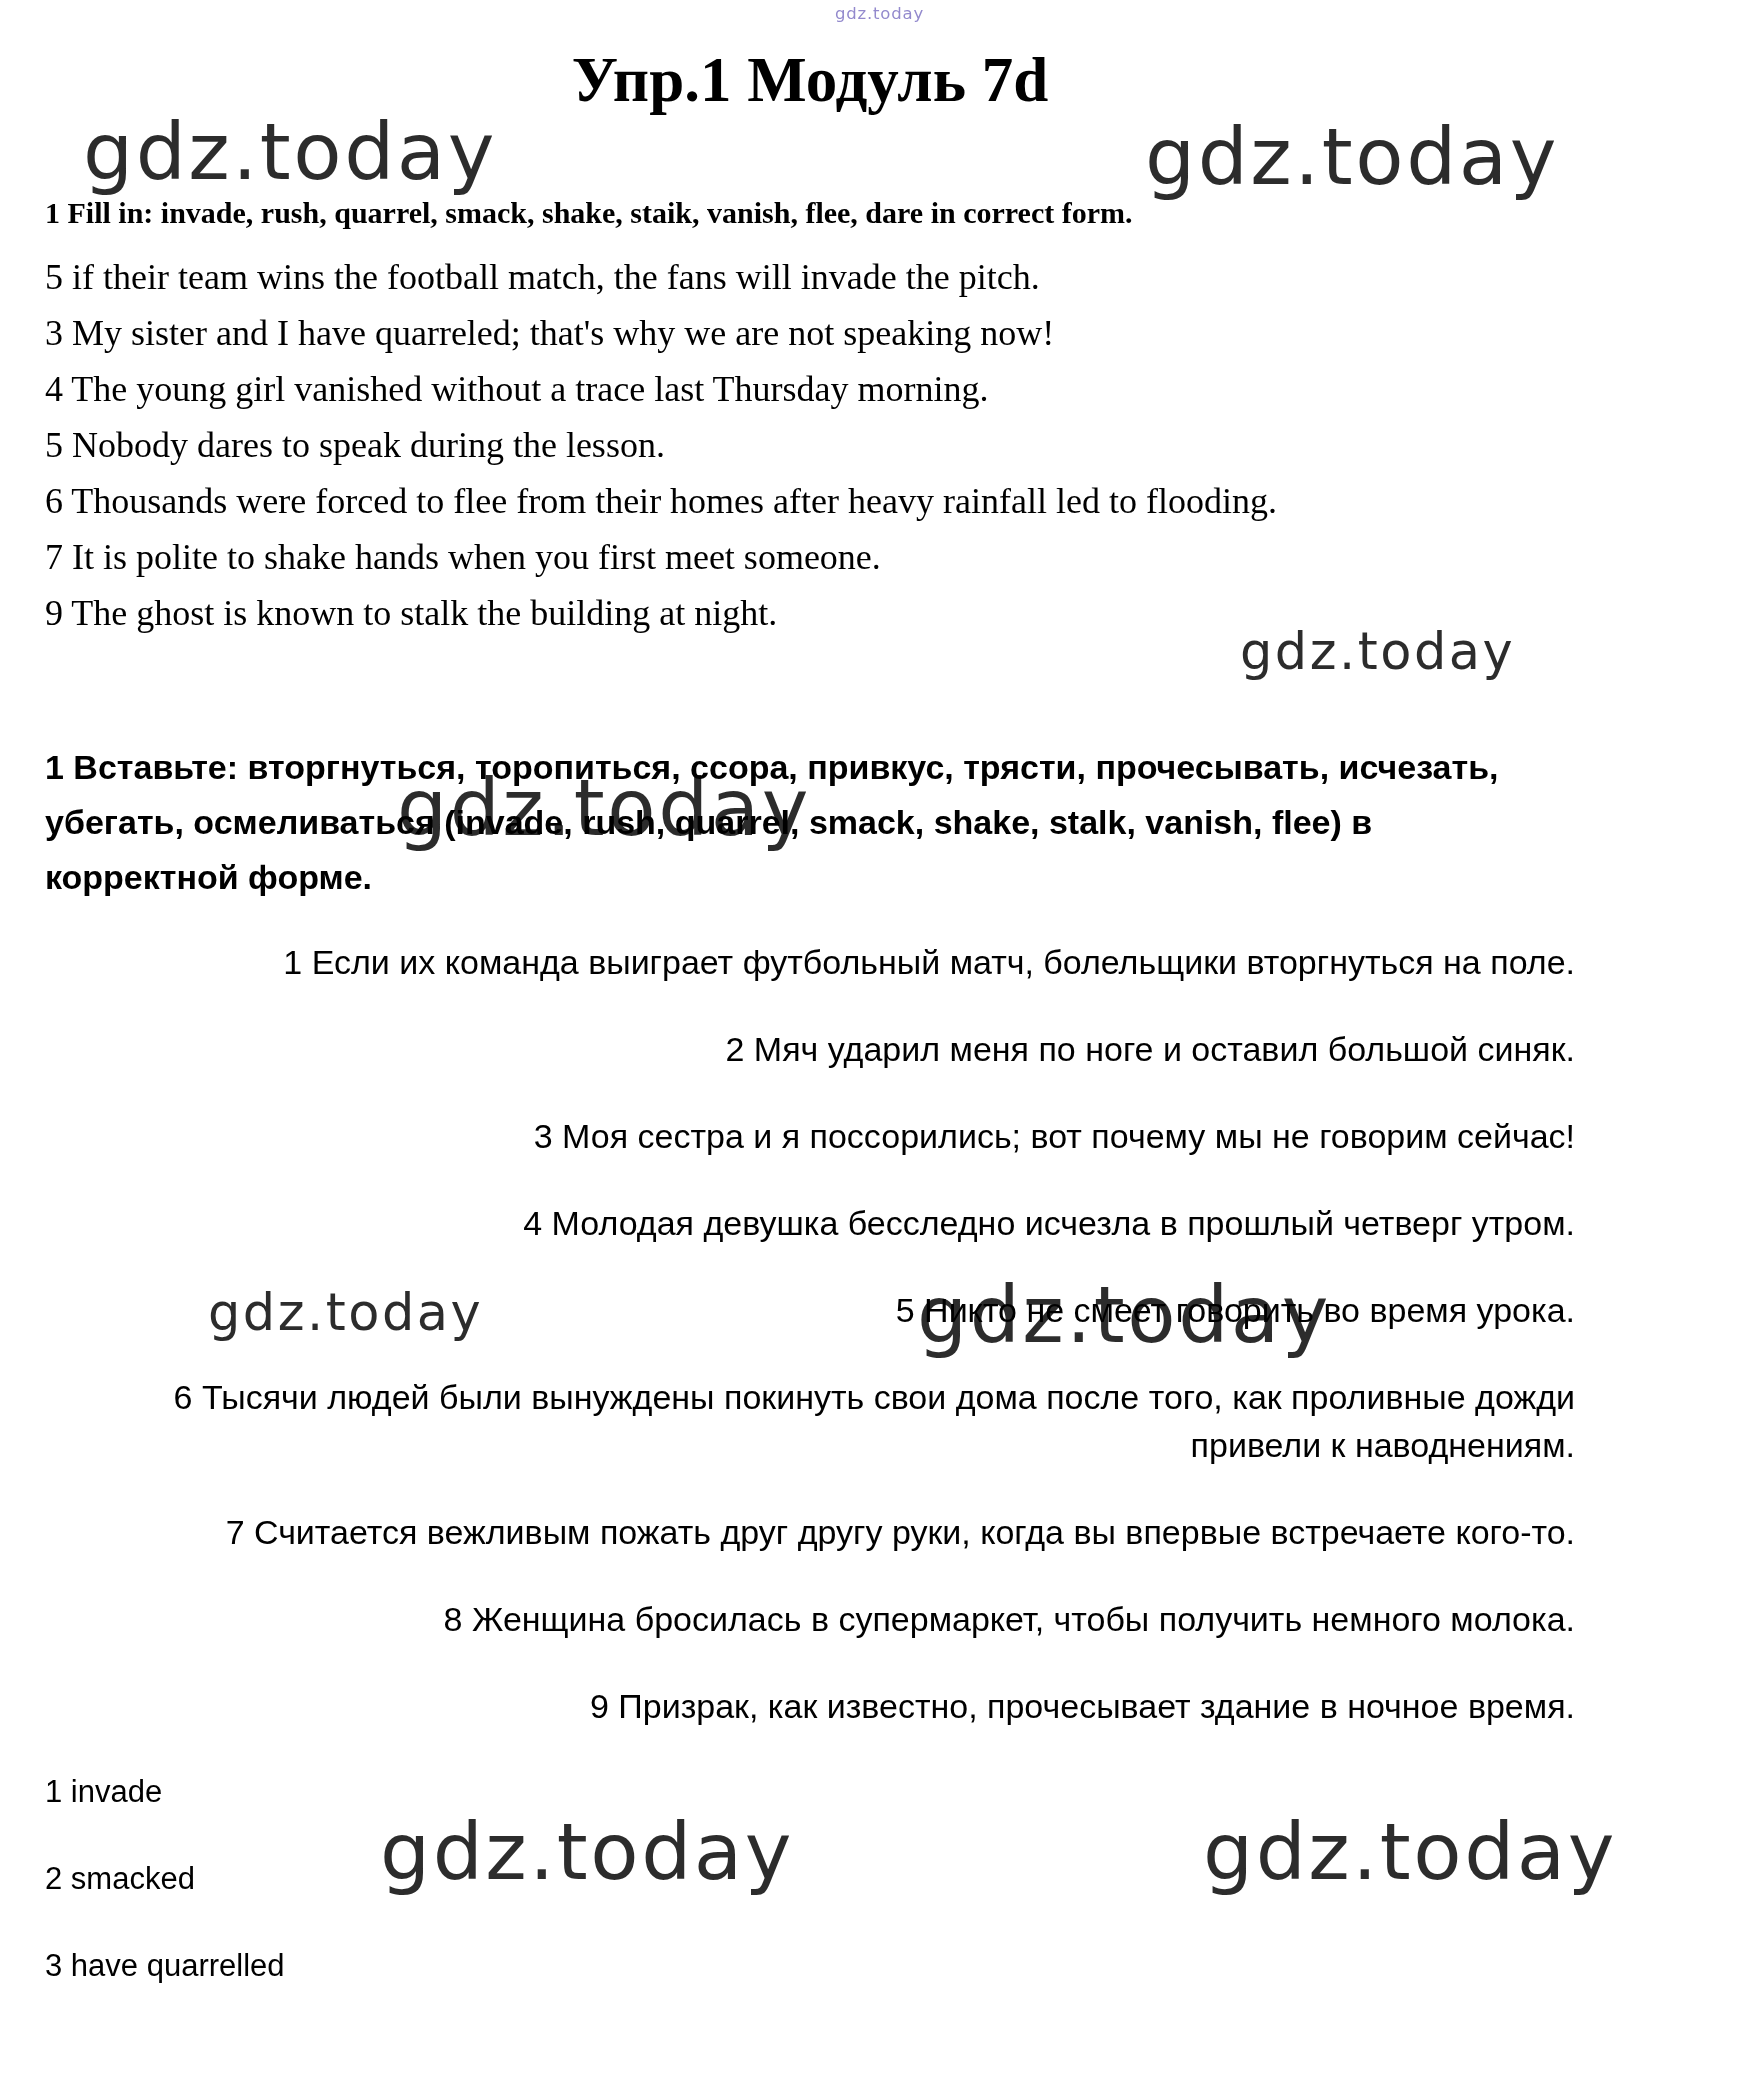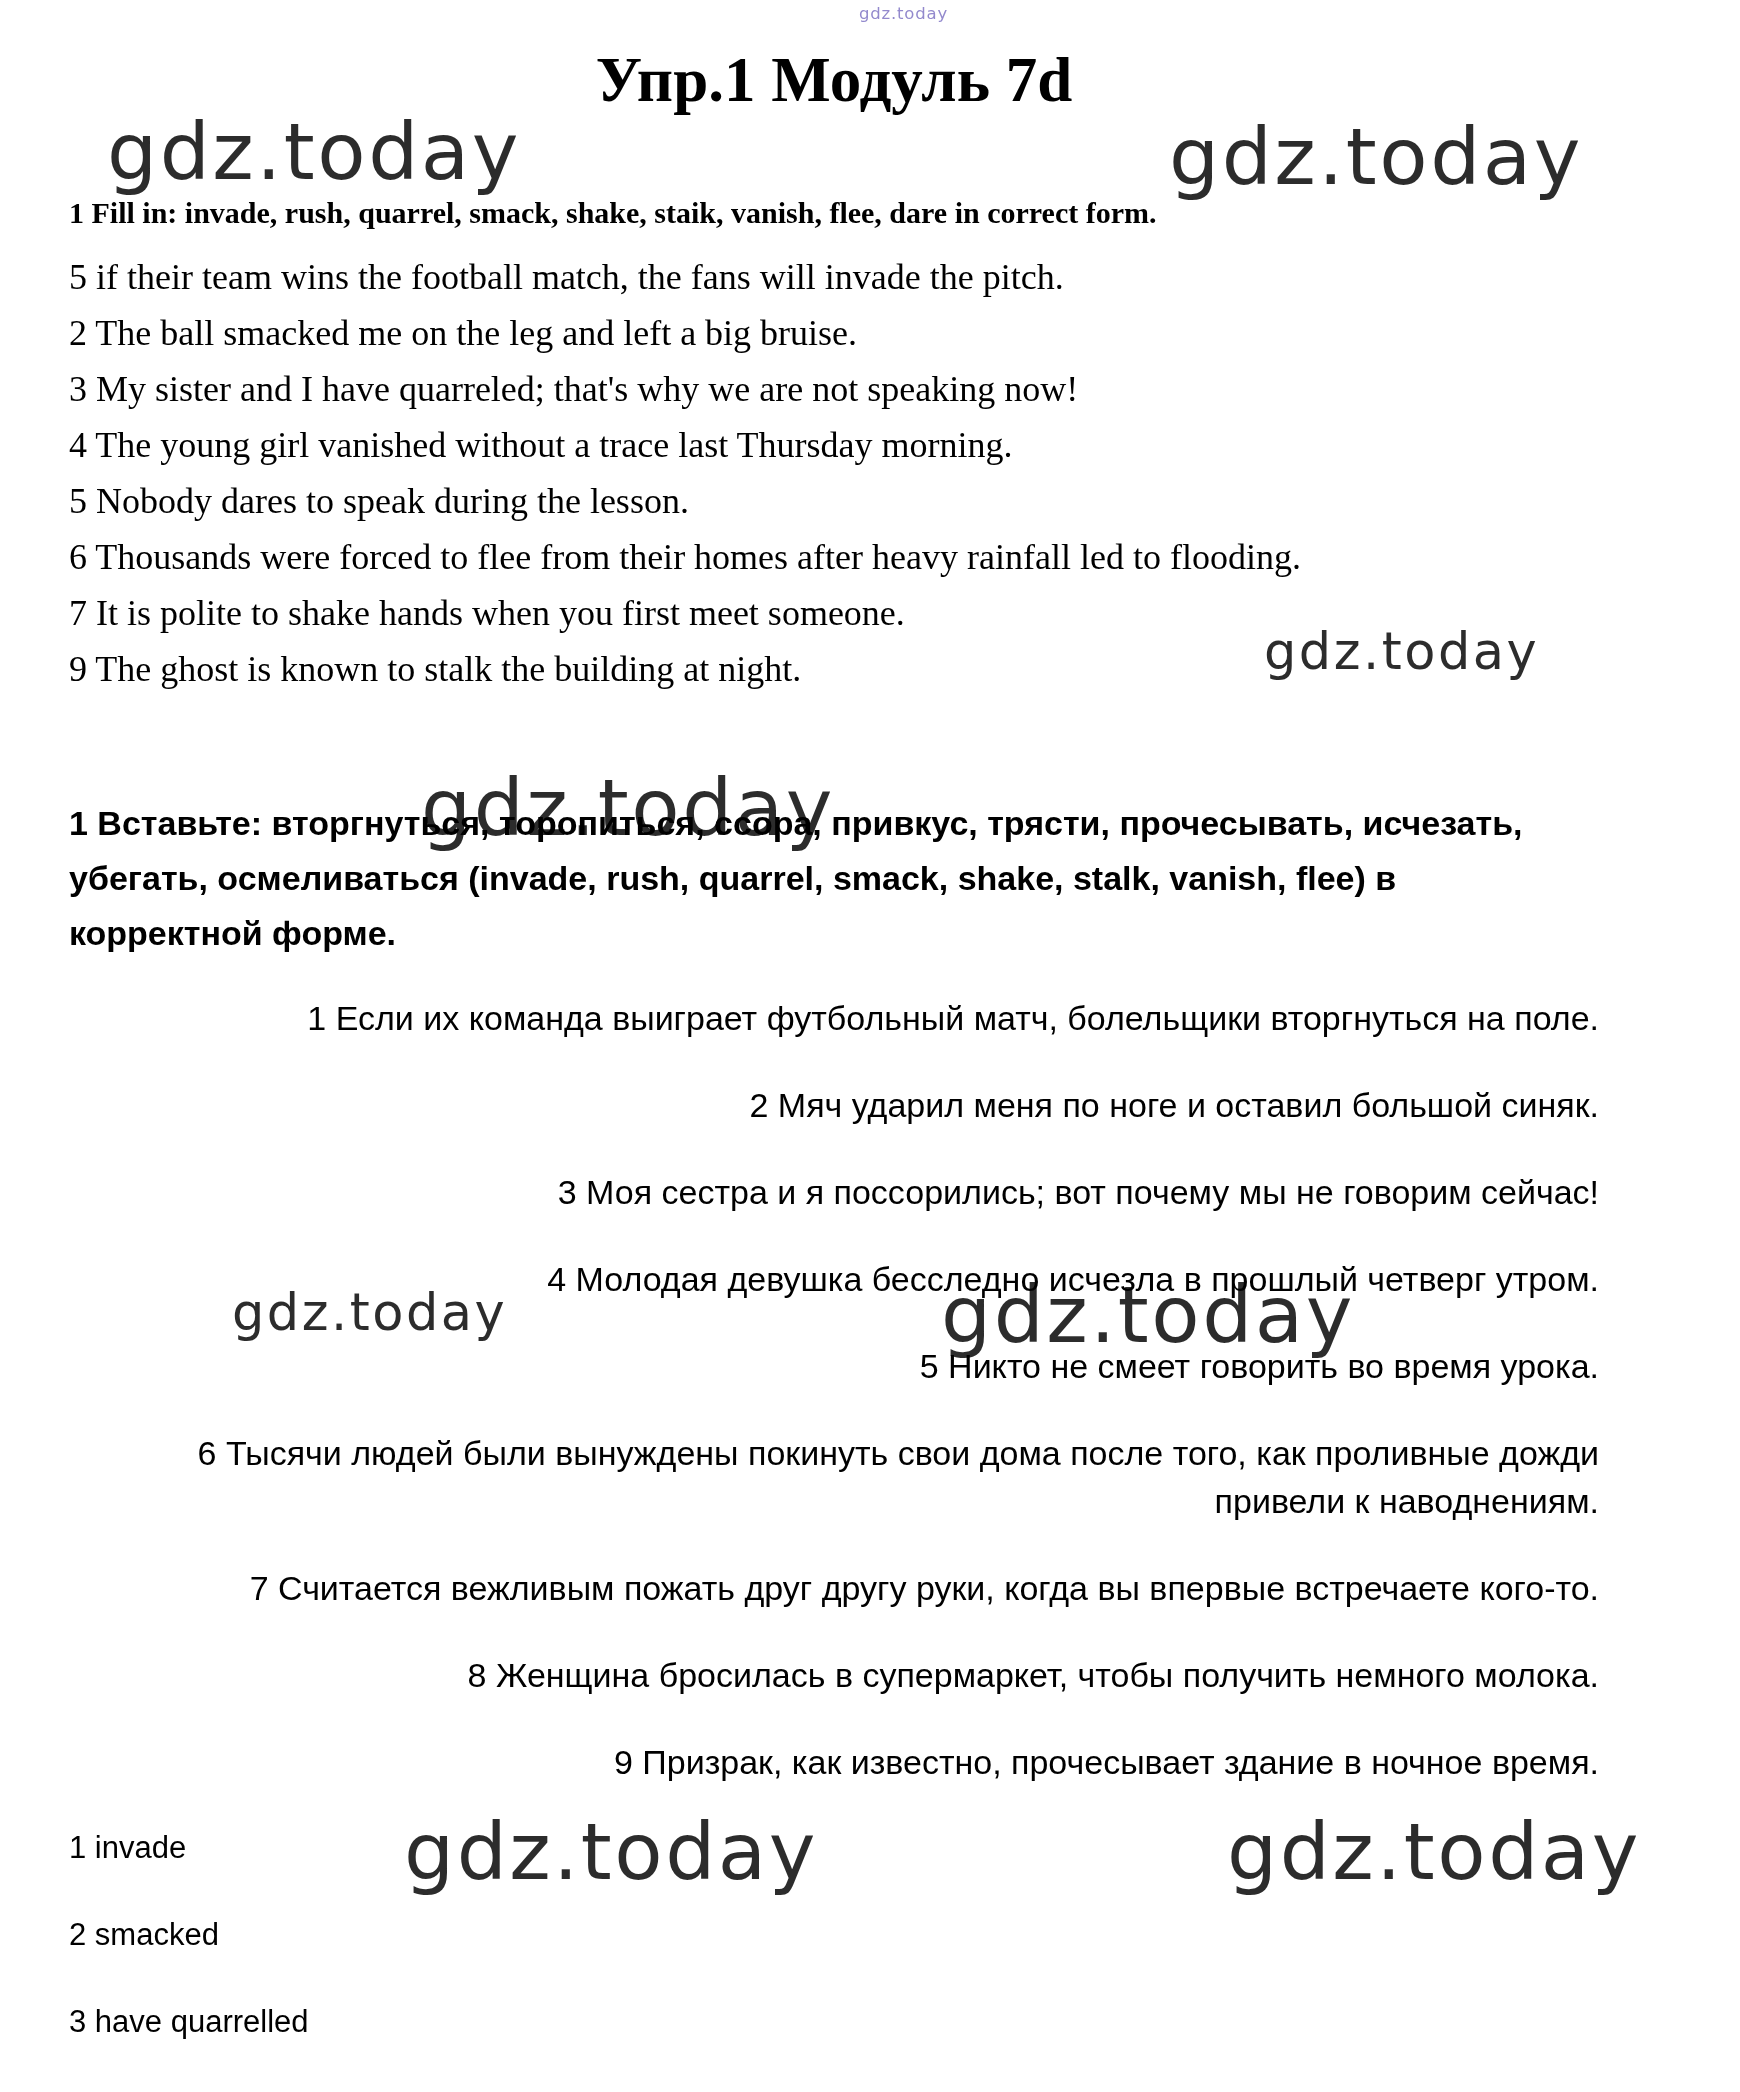--- a/index.html
+++ b/index.html
@@ -3,21 +3,20 @@
 <meta charset="utf-8">
 <style>
   html, body { margin: 0; padding: 0; background: #ffffff; }
   .page {
     position: relative;
     width: 1623px;
     height: 2093px;
     background: #ffffff;
     overflow: hidden;
     color: #000000;
-    margin-left: 24px;
   }
   .content {
     position: relative;
     padding: 0 48px 0 45px;
     z-index: 2;
   }
   .title {
     margin: 41px 0 0 0;
     text-align: center;
     font-family: "Liberation Serif", serif;
@@ -98,21 +97,20 @@
   <span class="wm wm-br">gdz.today</span>
 
   <div class="content">
 
     <h1 class="title">Упр.1 Модуль 7d</h1>
 
     <p class="en-heading">1 Fill in: invade, rush, quarrel, smack, shake, staik, vanish, flee, dare in correct form.</p>
 
     <div class="en-list">
       <p class="en">5 if their team wins the football match, the fans will invade the pitch.</p>
-      <p class="en">2 The ball smacked me on the leg and left a big bruise.</p>
       <p class="en">3 My sister and I have quarreled; that's why we are not speaking now!</p>
       <p class="en">4 The young girl vanished without a trace last Thursday morning.</p>
       <p class="en">5 Nobody dares to speak during the lesson.</p>
       <p class="en">6 Thousands were forced to flee from their homes after heavy rainfall led to flooding.</p>
       <p class="en">7 It is polite to shake hands when you first meet someone.</p>
       <p class="en">9 The ghost is known to stalk the building at night.</p>
     </div>
 
     <p class="ru-heading">1 Вставьте: вторгнуться, торопиться, ссора, привкус, трясти, прочесывать, исчезать, убегать, осмеливаться (invade, rush, quarrel, smack, shake, stalk, vanish, flee) в корректной форме.</p>
 

